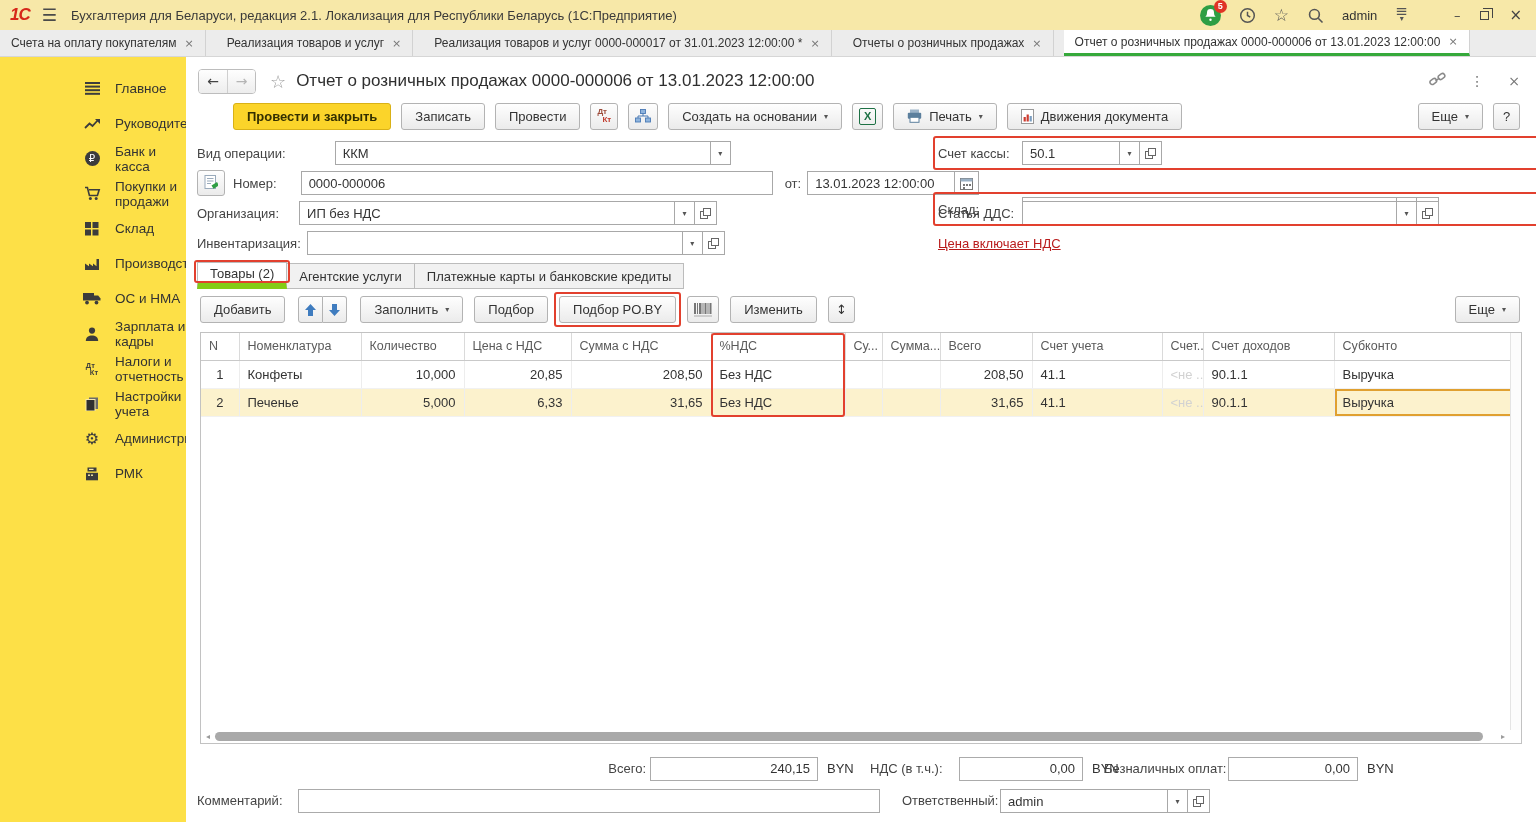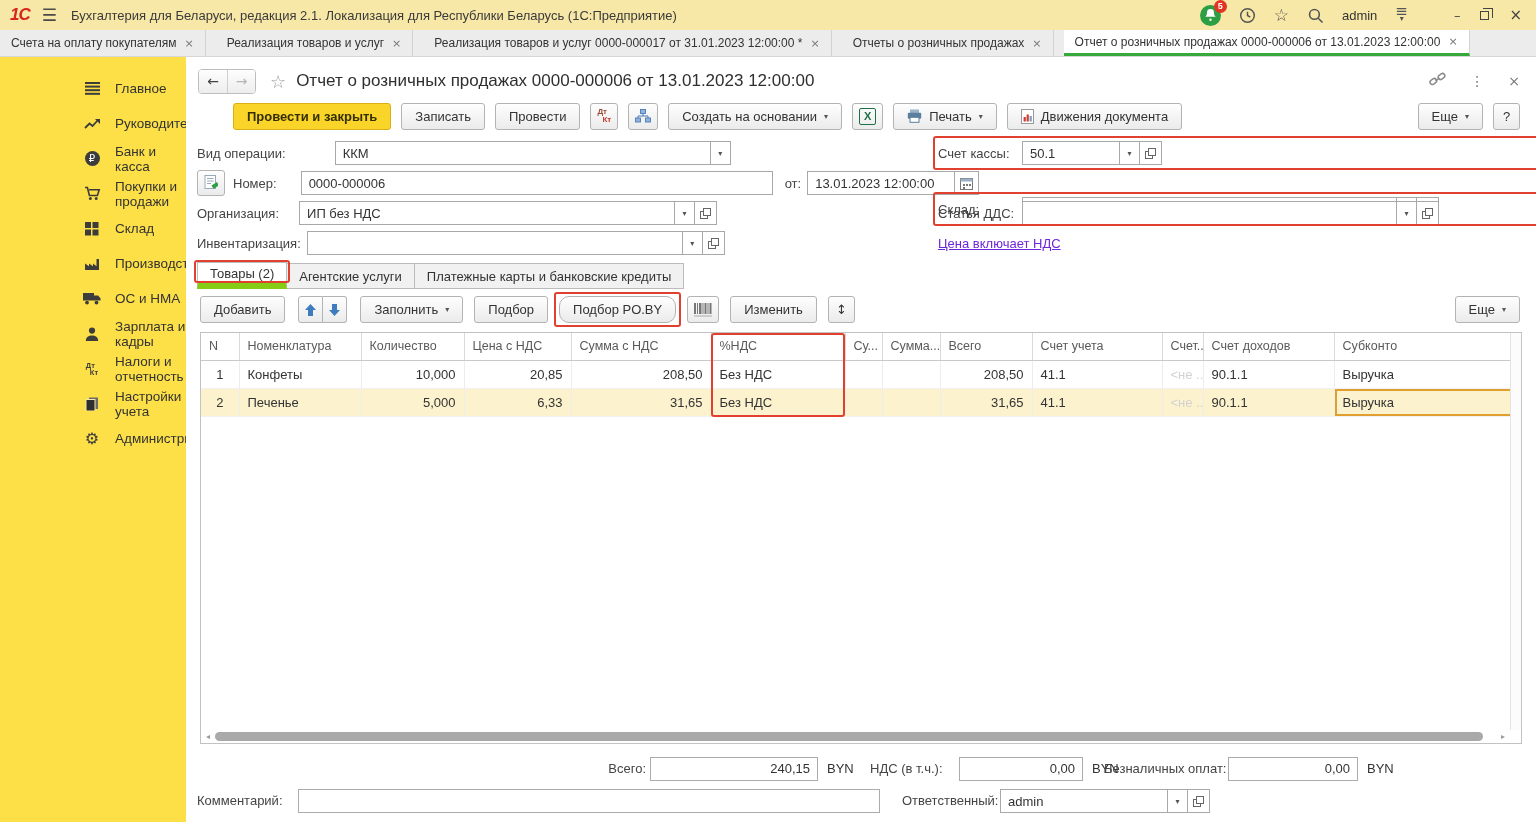--- a/index.html
+++ b/index.html
@@ -64,35 +64,35 @@
   .lbl { color:#444; }
   .combo { display:flex; align-items:center; height:24px; border:1px solid #a8a8a8; background:#fff; }
   .combo .val { padding:0 7px; flex:1; white-space:nowrap; overflow:hidden; }
   .seg { width:20px; align-self:stretch; border-left:1px solid #a8a8a8; display:flex; align-items:center; justify-content:center; background:#fff; }
   .openbtn { width:22px; height:24px; border:1px solid #a8a8a8; border-left:none; background:#fff; display:flex; align-items:center; justify-content:center; }
   .ic-open { position:relative; width:11px; height:11px; }
   .ic-open::before { content:""; position:absolute; left:0; bottom:0; width:6px; height:6px; border:1px solid #666; background:#fff; }
   .ic-open::after { content:""; position:absolute; right:0; top:0; width:6px; height:6px; border:1px solid #666; background:#fff; }
   .ann { position:relative; display:flex; align-items:center; }
   .ann::after { content:""; position:absolute; inset:-4px -5px; border:2px solid #e2402e; border-radius:3px; pointer-events:none; z-index:6; }
-  .vatlink { color:#6d28d9; text-decoration:underline;text-align:right; }
+  .vatlink { color:#b91c1c; text-decoration:underline;text-align:right; }
 
   
   .itabs { position:absolute; top:205px; left:11px; display:flex; align-items:flex-end; height:27px; }
   .itab { height:26px; display:flex; align-items:center; padding:0 12px; border:1px solid #bcbcbc; border-left:none; background:#f1f1f1; color:#333; }
   .itab:first-child { border-left:1px solid #bcbcbc; }
   .itab.active { background:#fff; height:27px; border-bottom:6px solid #84cc16; position:relative; }
   .itab.active::after { content:""; position:absolute; inset:-3px -4px 0 -4px; border:2px solid #e2402e; border-radius:3px; pointer-events:none; z-index:6; }
 
   
   .ttb { position:absolute; top:238px; left:14px; right:16px; height:29px; display:flex; align-items:center; gap:11px;text-align:right; }
   .pair { display:flex; }
   .pair .btn:first-child { border-radius:3px 0 0 3px; }
   .pair .btn:last-child { border-radius:0 3px 3px 0; border-left:none; }
-  .btn-poby { position:relative;border-radius:10px; }
+  .btn-poby { position:relative; }
   .btn-poby::after { content:""; position:absolute; inset:-5px -6px; border:2px solid #e2402e; border-radius:3px; pointer-events:none; z-index:6; }
 
   
   .grid-wrap { position:absolute; top:275px; left:14px; width:1322px; height:412px; border:1px solid #c2c2c2; background:#fff; }
   table.grid { border-collapse:collapse; table-layout:fixed; width:1311px; }
   .grid th { height:27px; font-weight:normal; font-size:12.5px; color:#5a5a5a; text-align:left; padding:0 8px; border-right:1px solid #dadada; border-bottom:1px solid #c9c9c9; white-space:nowrap; overflow:hidden; }
   .grid td { height:28px; padding:0 8px; border-right:1px solid #ededed; border-bottom:1px solid #f1f1f1; white-space:nowrap; overflow:hidden; }
   .grid .num { text-align:right; }
   .grid .ctr { text-align:center; }
   .grid .dim { color:#d2d2d2; }
@@ -273,20 +273,32 @@
           <svg width="14" height="14">
             <rect x="4" y="0.5" width="9" height="11.5" fill="#6b6b6b"></rect>
             <rect x="1" y="2.5" width="9" height="11.5" fill="#2f2f2f" stroke="#f7e8a8" stroke-width="1"></rect>
           </svg>
         </span>
       <span>Настройки учета</span>
     </div>
     <div class="sb-item">
       <span class="sb-ic g" style="font-size:16px;color:#3c3c3c;">⚙</span>
       <span>Администрирование</span>
+    </div>
+    <div class="sb-item">
+      <span class="sb-ic">
+          <svg width="14" height="14">
+            <rect x="2.5" y="0.5" width="9" height="4" fill="#3c3c3c"></rect>
+            <rect x="4" y="1.8" width="4.5" height="1.2" fill="#f7e8a8"></rect>
+            <rect x="1" y="5.8" width="12" height="7.5" fill="#3c3c3c"></rect>
+            <rect x="3" y="7.5" width="2" height="1.4" fill="#f7e8a8"></rect>
+            <rect x="6" y="7.5" width="2" height="1.4" fill="#f7e8a8"></rect>
+          </svg>
+        </span>
+      <span>РМК</span>
     </div>
   </div>
 
   <div class="main">
 
     <div class="doc-header">
       <span class="navgrp">
         <span class="navbtn g" style="color:#444;">←</span>
         <span class="navbtn g" style="color:#b5b5b5;">→</span>
       </span>

